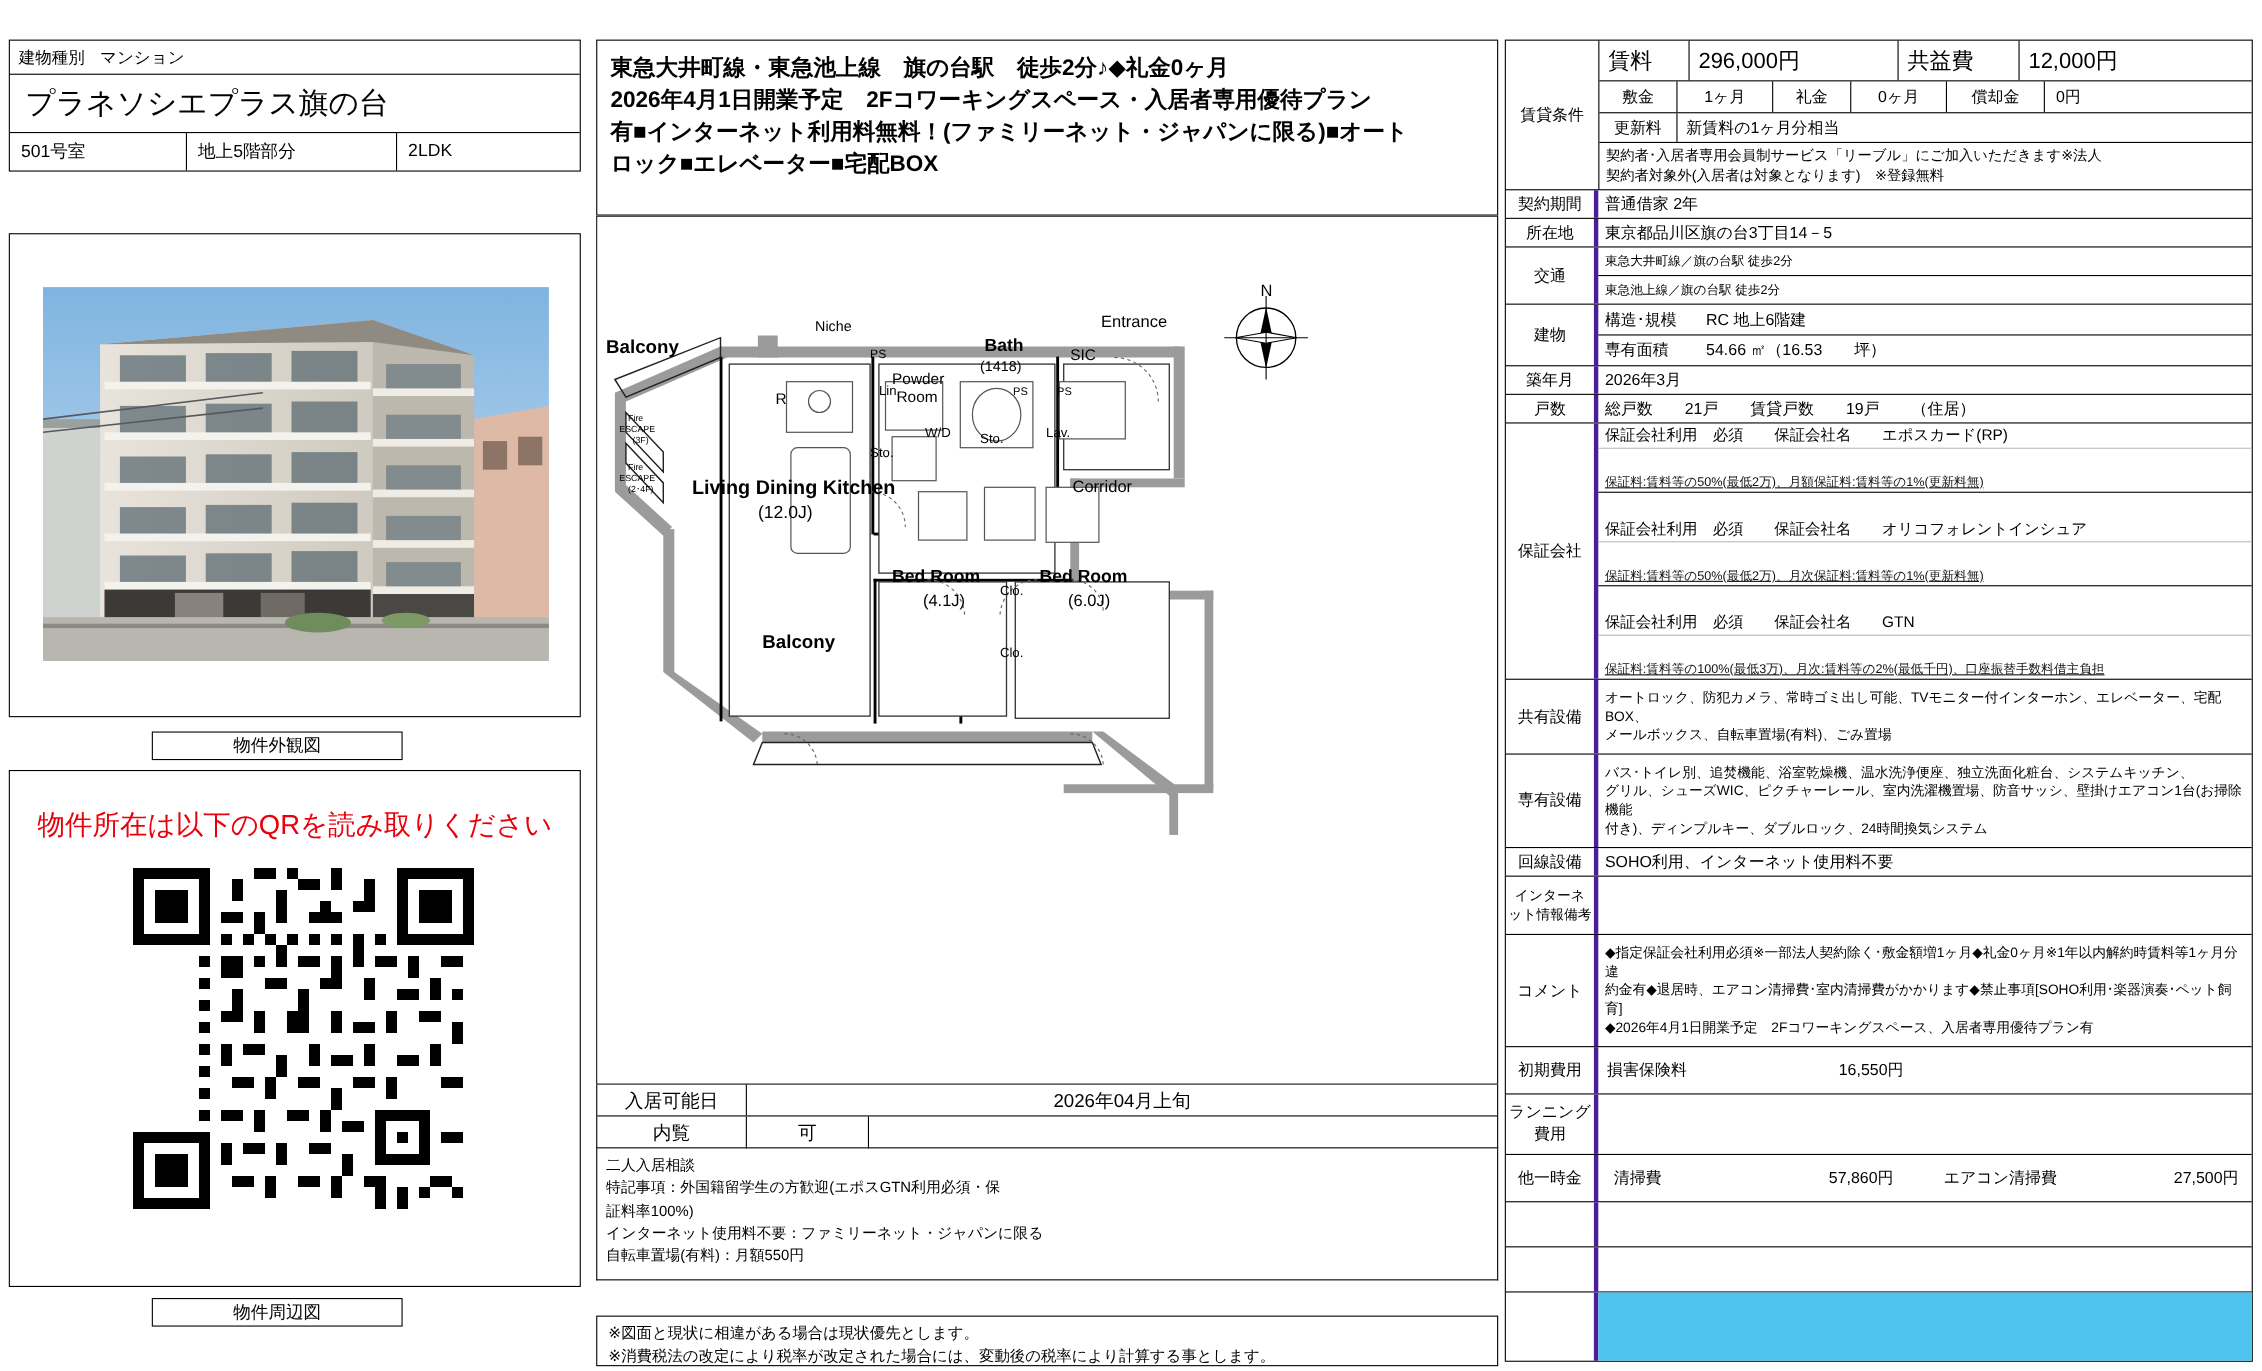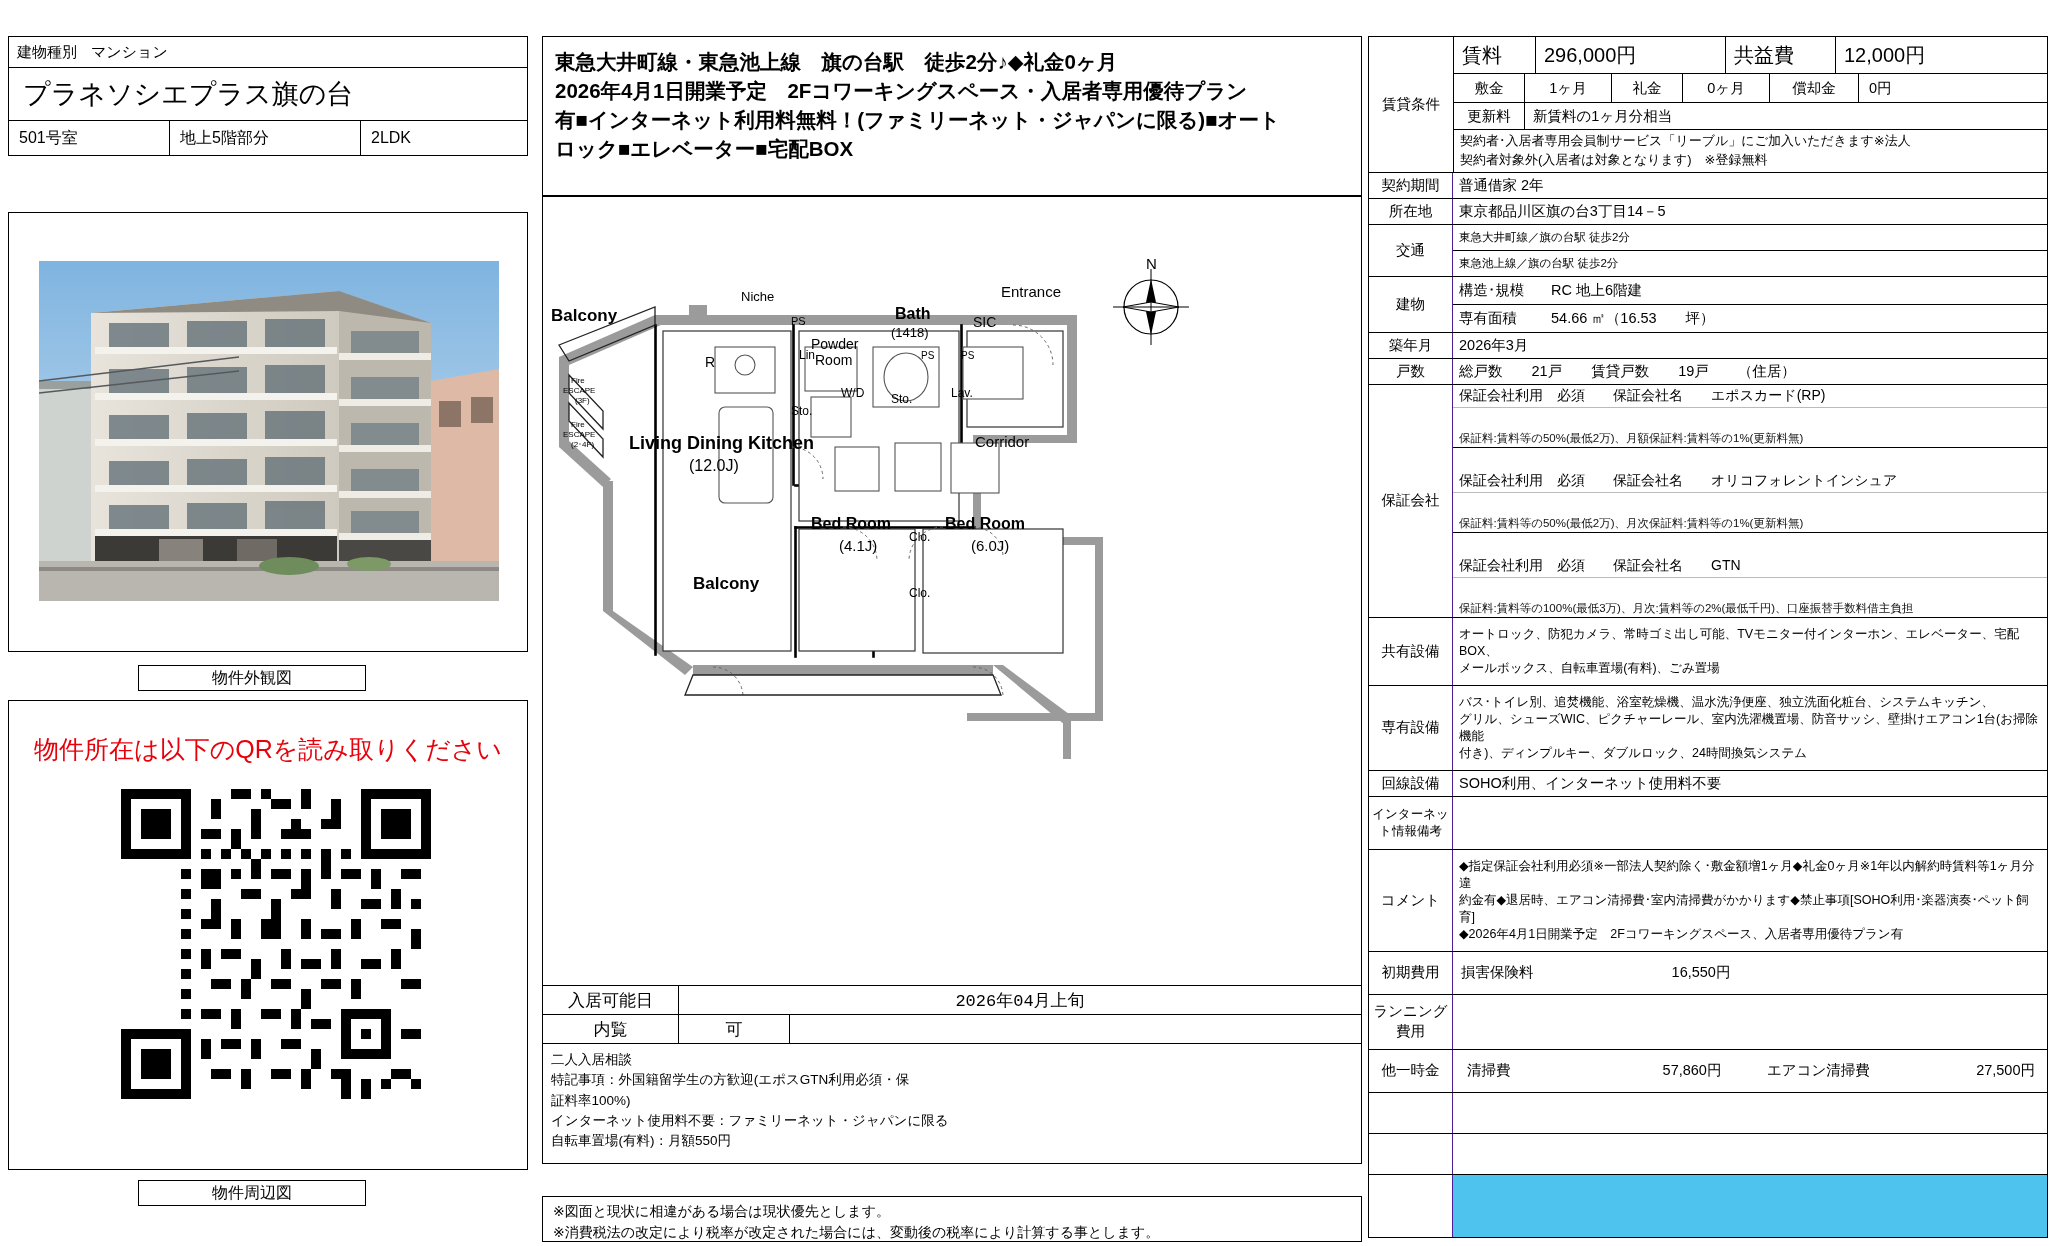--- a/index.html
+++ b/index.html
@@ -21,35 +21,35 @@
   #qr-title{position:absolute;left:0;top:32px;width:100%;text-align:center;color:#e8000b;font-size:25px;font-weight:normal;}
   #qr-img{position:absolute;left:112px;top:88px;width:310px;height:310px;}
   #cap2{left:138px;top:1180px;width:228px;height:26px;}
   #blurb{position:absolute;left:542px;top:36px;width:820px;height:160px;border:1.5px solid #000;box-sizing:border-box;padding:10px 12px;font-size:20.5px;line-height:1.42;font-weight:bold;}
   #plan-box{position:absolute;left:542px;top:196px;width:820px;height:790px;border:1.5px solid #000;box-sizing:border-box;overflow:hidden;background:#fff;}
   #avail{position:absolute;left:542px;top:986px;width:820px;height:58px;border:1.5px solid #000;border-top:none;box-sizing:border-box;font-size:17px;}
   .av-row{display:flex;height:28px;border-bottom:1px solid #000;}
   .av-row:last-child{border-bottom:none;height:29px;}
   .av-l{width:135px;border-right:1px solid #000;display:flex;align-items:center;justify-content:center;}
   .av-m{width:110px;border-right:1px solid #000;display:flex;align-items:center;justify-content:center;}
-  .av-r{flex:1;display:flex;align-items:center;justify-content:center;font-family:Liberation Mono, monospace;}
+  .av-r{flex:1;display:flex;align-items:center;justify-content:center;}
   #notes{position:absolute;left:542px;top:1044px;width:820px;height:120px;border:1.5px solid #000;border-top:none;box-sizing:border-box;padding:6px 8px;font-size:13.5px;line-height:1.5;}
   #footnote{position:absolute;left:542px;top:1196px;width:820px;height:46px;border:1.5px solid #000;box-sizing:border-box;padding:4px 10px;font-size:14px;line-height:1.5;}
   
   #right-col{position:absolute;left:1368px;top:36px;width:680px;border:1.5px solid #000;box-sizing:border-box;}
   .r-row{display:flex;border-bottom:1px solid #000;}
-  .r-lab{width:84px;min-width:84px;border-right:1px solid #4c1d95;display:flex;align-items:center;justify-content:center;font-size:14.5px;text-align:center;padding:2px;box-sizing:border-box;}
+  .r-lab{width:84px;min-width:84px;border-right:4px solid #4c1d95;display:flex;align-items:center;justify-content:center;font-size:14.5px;text-align:center;padding:2px;box-sizing:border-box;}
   .r-val{flex:1;padding:3px 6px;font-size:14.5px;box-sizing:border-box;display:flex;align-items:center;}
   .rent-row{display:flex;border-bottom:1.5px solid #000;height:36px;}
   .rent-c{display:flex;align-items:center;padding-left:8px;font-size:20px;box-sizing:border-box;}
   .bd-r{border-right:1px solid #000;}
   .sub{font-size:12.5px;}
   .tiny{font-size:11.5px;}
   .guarantee .g-main{display:flex;font-size:14px;padding:2px 6px;border-bottom:1px solid #bbb;box-sizing:border-box;}
-  .g-sub{font-size:11.5px;padding:1px 6px;border-bottom:1px solid #000;color:#111;}
+  .g-sub{font-size:11.5px;padding:1px 6px;border-bottom:1px solid #000;color:#111;text-decoration:underline;}
   .g-sub.last{border-bottom:none;}
   .blue{background:#4ec3ee;}
   .nb{border-bottom:none;}
 </style>
 </head>
 <body>
 
 <div class="page">
 
   <div class="hdr-tbl">

